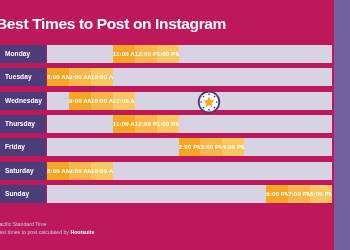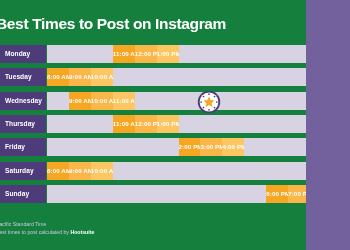--- a/index.html
+++ b/index.html
@@ -10,23 +10,23 @@
     width: 350px;
     height: 250px;
     overflow: hidden;
     background: #72619c;
     font-family: "Liberation Sans", sans-serif;
     -webkit-font-smoothing: antialiased;
   }
 
   #infographic {
     position: relative;
-    width: 306px;
+    width: 334px;
     height: 250px;
-    background: #15803d;
+    background: #be185d;
     overflow: hidden;
   }
 
   
   #title {
     position: absolute;
     left: -4px;
     top: 13px;
     width: 360px;
     height: 22px;

